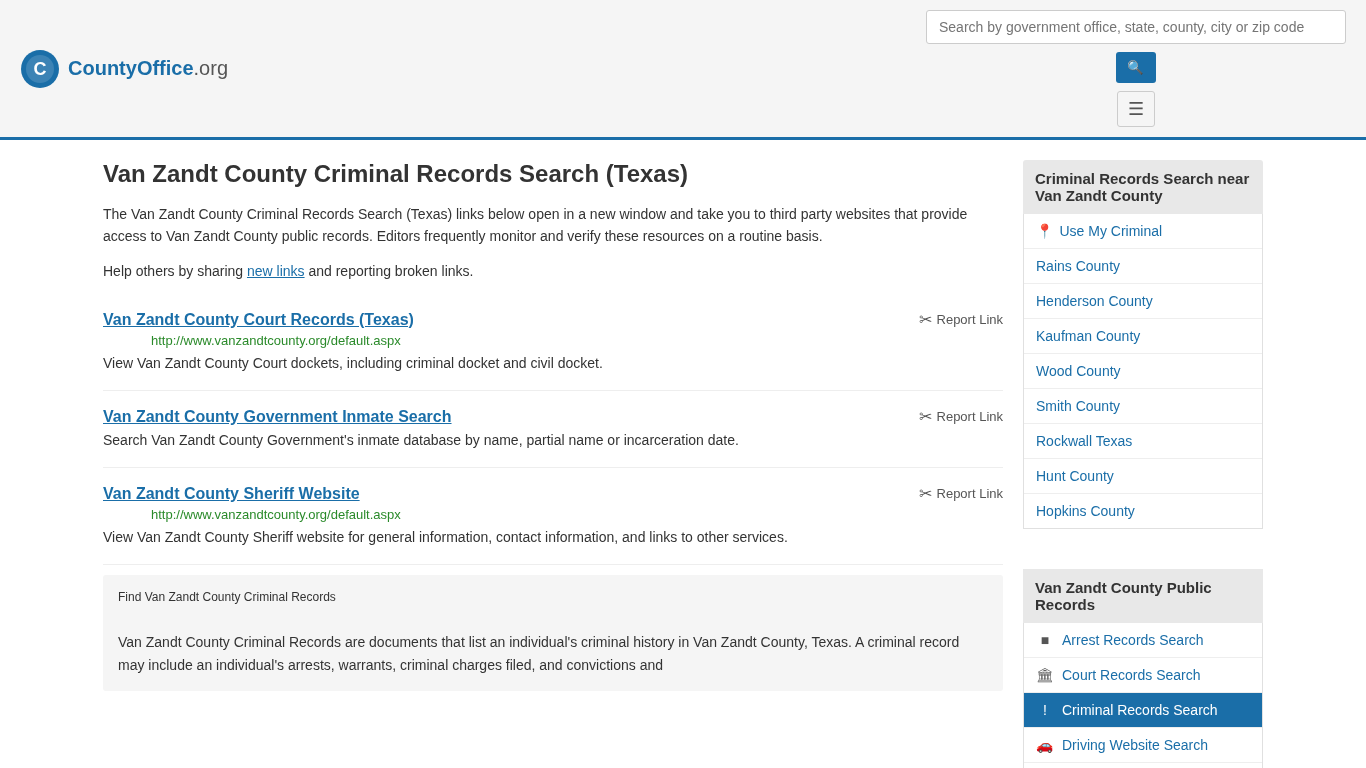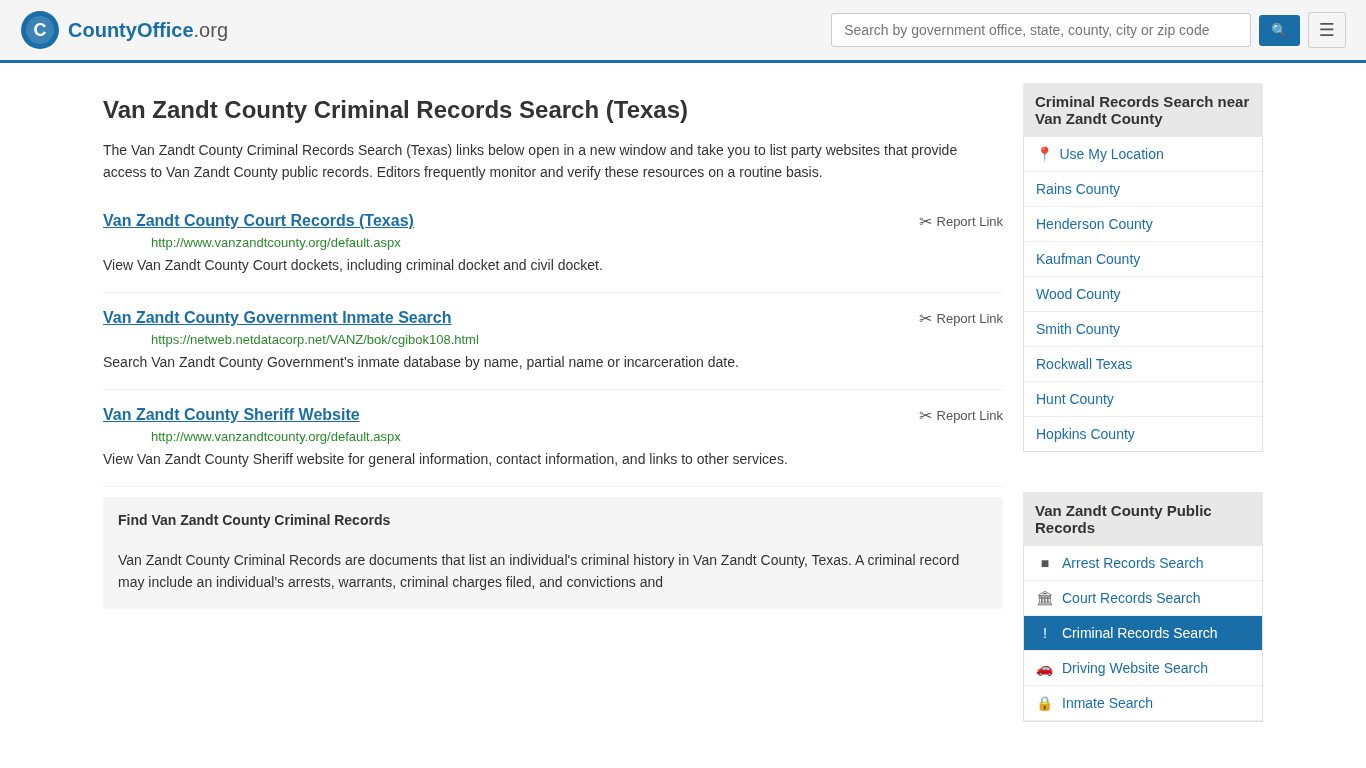--- a/index.html
+++ b/index.html
@@ -20,20 +20,21 @@
       gap: 8px;
     }
     .logo-icon {
       width: 40px;
       height: 40px;
     }
     .search-area {
       display: flex;
       align-items: center;
       gap: 8px;
+      flex-direction: column;
     }
     .search-box {
       width: 420px;
       padding: 8px 12px;
       border: 1px solid #ccc;
       border-radius: 3px;
       font-size: 14px;
       color: #999;
     }
     .search-btn {
@@ -65,21 +66,20 @@
 
     
     .content {
       flex: 1;
     }
     .page-title {
       font-size: 24px;
       font-weight: bold;
       color: #333;
       margin-bottom: 15px;
-      margin-top: 13px;
     }
 
     
     .breadcrumb {
       background: #f5f5f5;
       padding: 8px 12px;
       border-radius: 3px;
       font-size: 13px;
       margin-bottom: 15px;
       color: #555;
@@ -142,24 +142,24 @@
     }
 
     
     .find-section {
       background: #f5f5f5;
       padding: 15px;
       margin-top: 10px;
       border-radius: 3px;
     }
     .find-section h2 {
-      font-size: 14px;
-      font-weight: bold;
-      color: #333;
-      margin-bottom: 21px;
+      font-size: 12px;
+      font-weight: normal;
+      color: #333;
+      margin-bottom: 27px;
     }
     .find-section p {
       font-size: 14px;
       line-height: 1.6;
       color: #333;
     }
 
     
     .sidebar {
       width: 240px;
@@ -264,21 +264,24 @@
     </button>
   </div>
 </header>
 
 <div class="main-container">
 
   <div class="content">
     <h1 class="page-title">Van Zandt County Criminal Records Search (Texas)</h1>
 
 
-    <p class="description">The Van Zandt County Criminal Records Search (Texas) links below open in a new window and take you to list party websites that provide access to Van Zandt County public records. Editors frequently monitor and verify these resources on a routine basis.</p>
+    <p class="description">The Van Zandt County Criminal Records Search (Texas) links below open in a new window and take you to third party websites that provide access to Van Zandt County public records. Editors frequently monitor and verify these resources on a routine basis.</p>
+    <p class="description">
+      <span>Help others by sharing </span><a href="#">new links</a><span> and reporting broken links.</span>
+    </p>
 
     <div class="result-item">
       <div class="result-header">
         <a class="result-title" href="#">Van Zandt County Court Records (Texas)</a>
         <div class="report-link">
           <span class="scissors">✂</span>
           <span>Report Link</span>
         </div>
       </div>
       <div class="result-url">http://www.vanzandtcounty.org/default.aspx</div>
@@ -286,21 +289,20 @@
     </div>
 
     <div class="result-item">
       <div class="result-header">
         <a class="result-title" href="#">Van Zandt County Government Inmate Search</a>
         <div class="report-link">
           <span class="scissors">✂</span>
           <span>Report Link</span>
         </div>
       </div>
-      <div class="result-url">https://netweb.netdatacorp.net/VANZ/bok/cgibok108.html</div>
       <div class="result-desc">Search Van Zandt County Government's inmate database by name, partial name or incarceration date.</div>
     </div>
 
     <div class="result-item">
       <div class="result-header">
         <a class="result-title" href="#">Van Zandt County Sheriff Website</a>
         <div class="report-link">
           <span class="scissors">✂</span>
           <span>Report Link</span>
         </div>
@@ -315,21 +317,21 @@
     </div>
   </div>
 
   <div class="sidebar">
 
     <div class="sidebar-section">
       <div class="sidebar-header">Criminal Records Search near Van Zandt County</div>
       <div class="sidebar-list">
         <div class="sidebar-item use-location">
           <span class="pin-icon">📍</span>
-          <a href="#">Use My Location</a>
+          <a href="#">Use My Criminal</a>
         </div>
         <div class="sidebar-item">
           <a href="#">Rains County</a>
         </div>
         <div class="sidebar-item">
           <a href="#">Henderson County</a>
         </div>
         <div class="sidebar-item">
           <a href="#">Kaufman County</a>
         </div>

